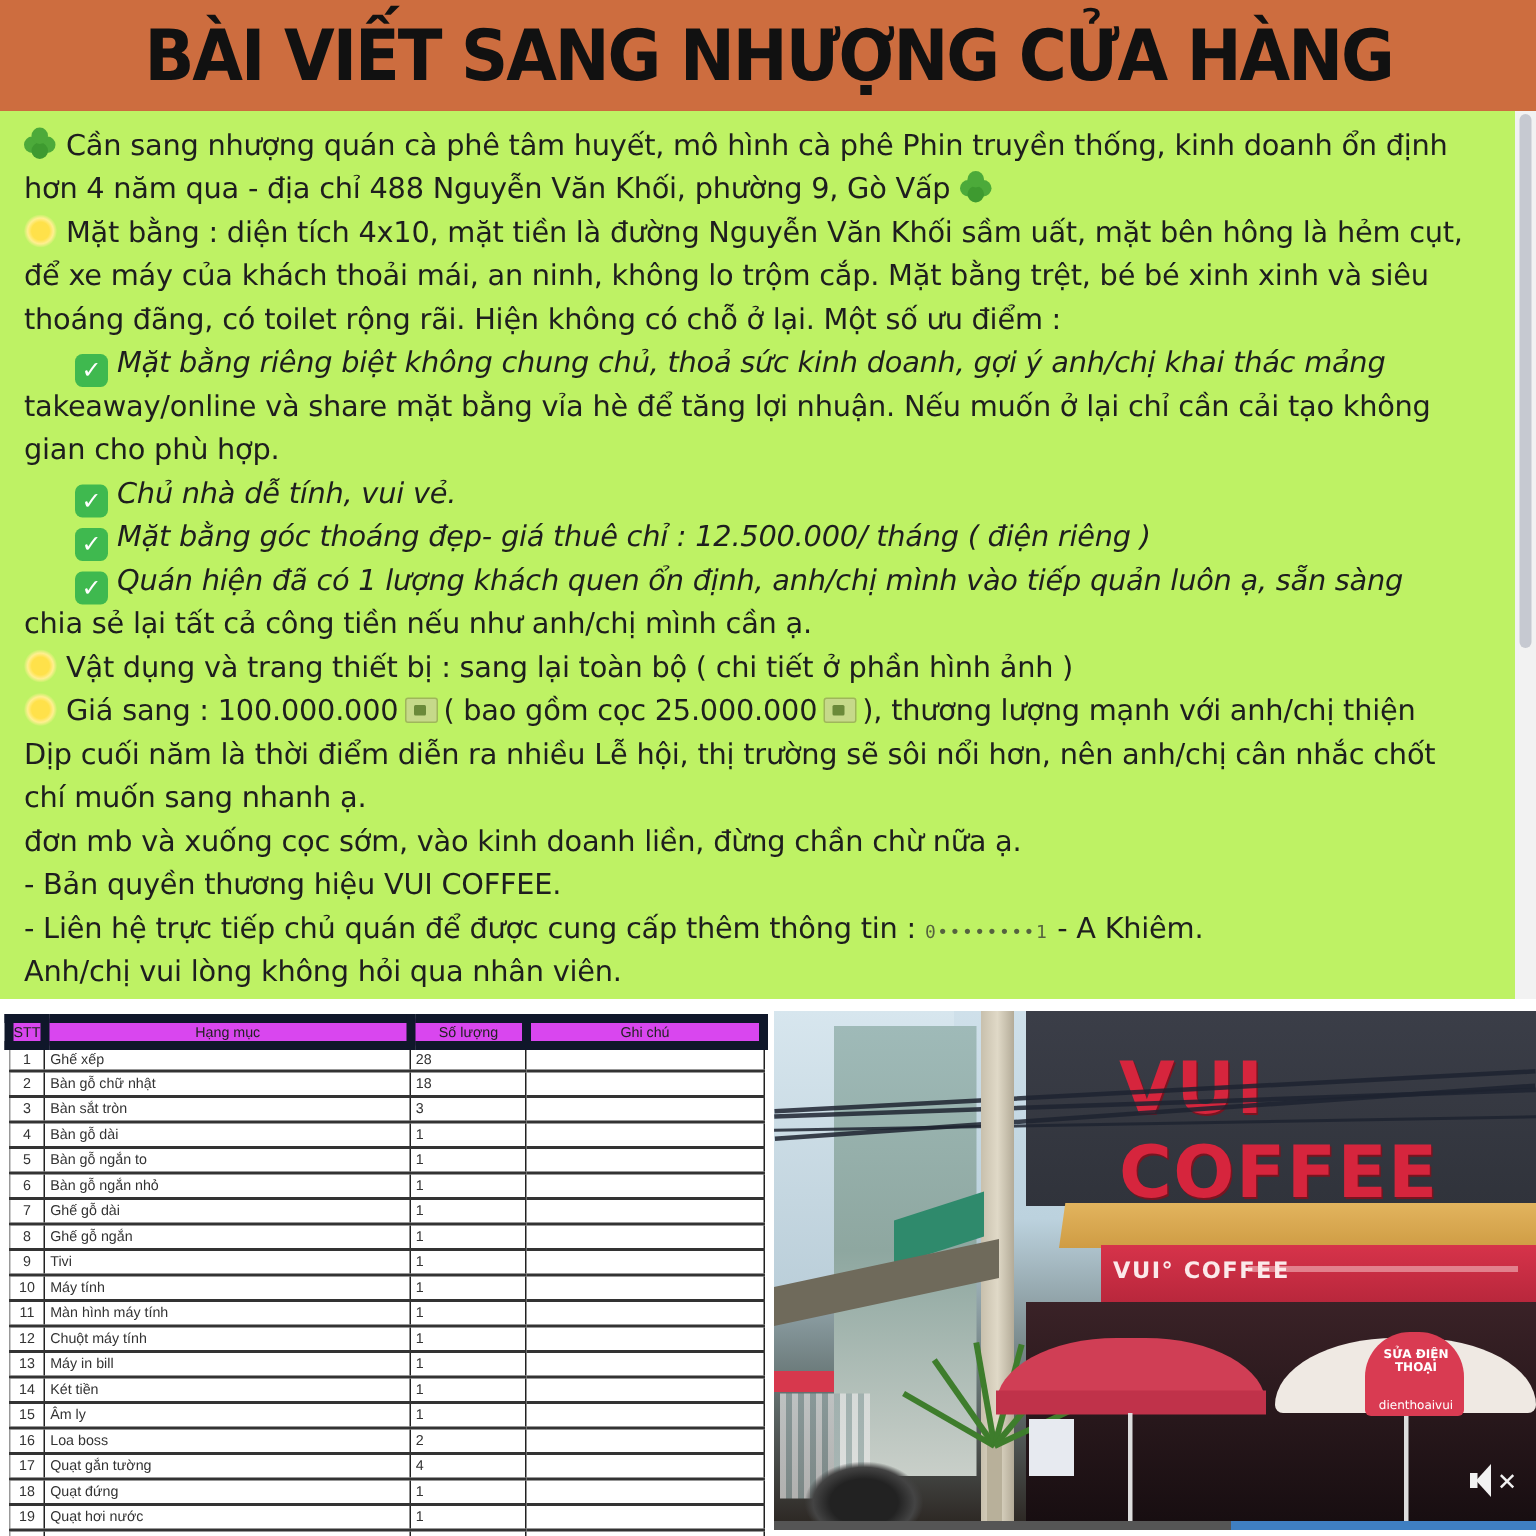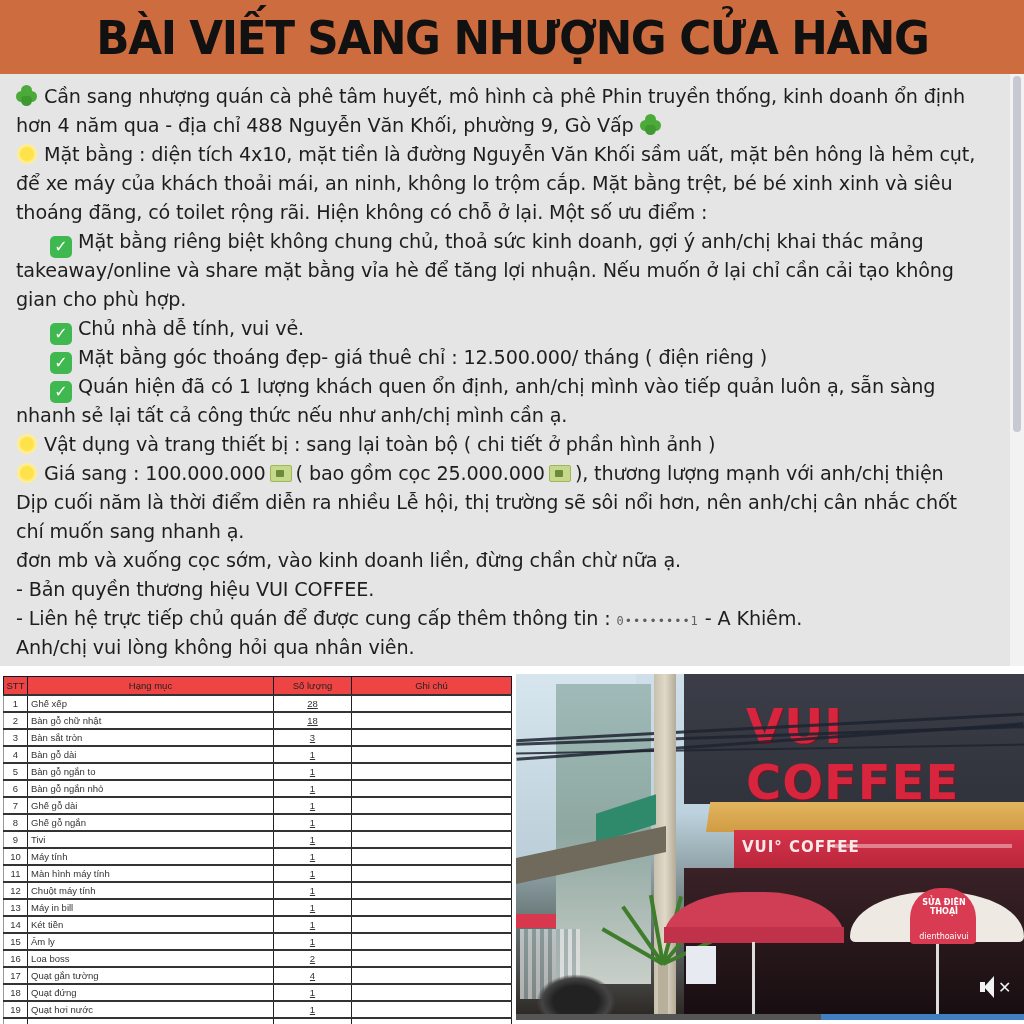--- a/index.html
+++ b/index.html
@@ -12,29 +12,29 @@
     display: flex; align-items: center; justify-content: center;
   }
   .banner-title {
     font-family: "DejaVu Sans", "Liberation Sans", sans-serif;
     font-weight: 700; font-size: 47px; color: #111; letter-spacing: -1.5px;
     transform: scaleX(0.93); white-space: nowrap; line-height: 1;
   }
 
   .post {
     position: absolute; left: 0; top: 74px; width: 1024px; height: 592px;
-    background: #e5e5e5;
+    background: #bef264;
   }
   .post-text {
     position: absolute; left: 16px; top: 8px; width: 990px;
     font-family: "DejaVu Sans", "Liberation Sans", sans-serif;
     font-size: 19.2px; line-height: 29px; color: #1e1e1e; letter-spacing: -0.15px;
   }
   .post-text .line { white-space: nowrap; height: 29px; }
-  .post-text .indent { padding-left: 34px; }
+  .post-text .indent { padding-left: 34px; font-style: italic; }
   .emoji { display: inline-block; width: 22px; height: 22px; vertical-align: -4px; margin-right: 6px; position: relative; }
   .emoji.trail { margin-left: 6px; margin-right: 0; }
   .emoji.clover::before, .emoji.clover::after {
     content: ""; position: absolute; width: 11px; height: 11px; border-radius: 50%; background: #4caa3a;
   }
   .emoji.clover::before { left: 0; top: 6px; box-shadow: 10px 0 0 #4caa3a; }
   .emoji.clover::after { left: 5px; top: 0; box-shadow: 0 10px 0 #3e9a30; }
   .emoji.sun { background: radial-gradient(circle, #ffe14a 38%, #ffef90 55%, rgba(255,240,150,0) 72%); border-radius: 50%; }
   .emoji.check {
     width: 22px; height: 22px; background: #3fb94f; border-radius: 5px;
@@ -55,26 +55,26 @@
 
   
   .sheet {
     position: absolute; left: 0; top: 674px; width: 512px; height: 350px; background: #fff; overflow: hidden;
   }
   table.items {
     position: absolute; left: 3px; top: 2px; border-collapse: collapse;
     font-family: "Liberation Sans", "DejaVu Sans", sans-serif; font-size: 9.5px; color: #333;
   }
   table.items th {
-    background: #ef4444; font-weight: 400; height: 18px; border: 1px solid #0f172a; text-align: center; color: #222;
+    background: #d946ef; font-weight: 400; height: 18px; border: 6px solid #0f172a; text-align: center; color: #222;
   }
   table.items td { height: 17px; border: 1px solid #222; padding: 0 3px; white-space: nowrap; }
   table.items td.stt { text-align: center; width: 24px; border-left: 1px solid #999; }
   table.items td.name { width: 246px; }
-  table.items td.qty { text-align: center; width: 78px; text-decoration: underline; }
+  table.items td.qty { width: 78px; }
   table.items td.note { width: 160px; }
   table.items tr td { border-top: 2px solid #333; }
 
   
   .photo {
     position: absolute; left: 516px; top: 674px; width: 508px; height: 346px; overflow: hidden;
     background: linear-gradient(180deg, #cfe0ea 0%, #bcd2de 40%, #6b7a7a 70%, #2a2420 100%);
   }
   .ph { position: absolute; }
   .sky { left: 0; top: 0; width: 120px; height: 200px; background: linear-gradient(180deg,#d7e6ee,#b9cdd8); }
@@ -129,21 +129,21 @@
       <div class="line"><span>hơn 4 năm qua - địa chỉ 488 Nguyễn Văn Khối, phường 9, Gò Vấp</span><span class="emoji clover trail"></span></div>
       <div class="line"><span class="emoji sun"></span><span>Mặt bằng : diện tích 4x10, mặt tiền là đường Nguyễn Văn Khối sầm uất, mặt bên hông là hẻm cụt,</span></div>
       <div class="line"><span>để xe máy của khách thoải mái, an ninh, không lo trộm cắp. Mặt bằng trệt, bé bé xinh xinh và siêu</span></div>
       <div class="line"><span>thoáng đãng, có toilet rộng rãi. Hiện không có chỗ ở lại. Một số ưu điểm :</span></div>
       <div class="line indent"><span class="emoji check">✓</span><span>Mặt bằng riêng biệt không chung chủ, thoả sức kinh doanh, gợi ý anh/chị khai thác mảng</span></div>
       <div class="line"><span>takeaway/online và share mặt bằng vỉa hè để tăng lợi nhuận. Nếu muốn ở lại chỉ cần cải tạo không</span></div>
       <div class="line"><span>gian cho phù hợp.</span></div>
       <div class="line indent"><span class="emoji check">✓</span><span>Chủ nhà dễ tính, vui vẻ.</span></div>
       <div class="line indent"><span class="emoji check">✓</span><span>Mặt bằng góc thoáng đẹp- giá thuê chỉ : 12.500.000/ tháng ( điện riêng )</span></div>
       <div class="line indent"><span class="emoji check">✓</span><span>Quán hiện đã có 1 lượng khách quen ổn định,  anh/chị mình vào tiếp quản luôn ạ, sẵn sàng</span></div>
-      <div class="line"><span>nhanh sẻ lại tất cả công thức nếu như anh/chị mình cần ạ.</span></div>
+      <div class="line"><span>chia sẻ lại tất cả công tiền nếu như anh/chị mình cần ạ.</span></div>
       <div class="line"><span class="emoji sun"></span><span>Vật dụng và trang thiết bị : sang lại toàn bộ ( chi tiết ở phần hình ảnh )</span></div>
       <div class="line"><span class="emoji sun"></span><span>Giá sang : 100.000.000</span><span class="emoji money"></span><span>( bao gồm cọc 25.000.000</span><span class="emoji money"></span><span>), thương lượng mạnh với anh/chị thiện</span></div>
       <div class="line"><span>Dịp cuối năm là thời điểm diễn ra nhiều Lễ hội, thị trường sẽ sôi nổi hơn, nên anh/chị cân nhắc chốt</span></div>
       <div class="line"><span>chí muốn sang nhanh ạ.</span></div>
       <div class="line"><span>đơn mb và xuống cọc sớm, vào kinh doanh liền, đừng chần chừ nữa ạ.</span></div>
       <div class="line"><span>- Bản quyền thương hiệu VUI COFFEE.</span></div>
       <div class="line"><span>- Liên hệ trực tiếp chủ quán để được cung cấp thêm thông tin :</span> <span class="redacted">0••••••••1</span> <span>- A Khiêm.</span></div>
       <div class="line"><span>Anh/chị vui lòng không hỏi qua nhân viên.</span></div>
     </div>
   <div class="scrollbar">

